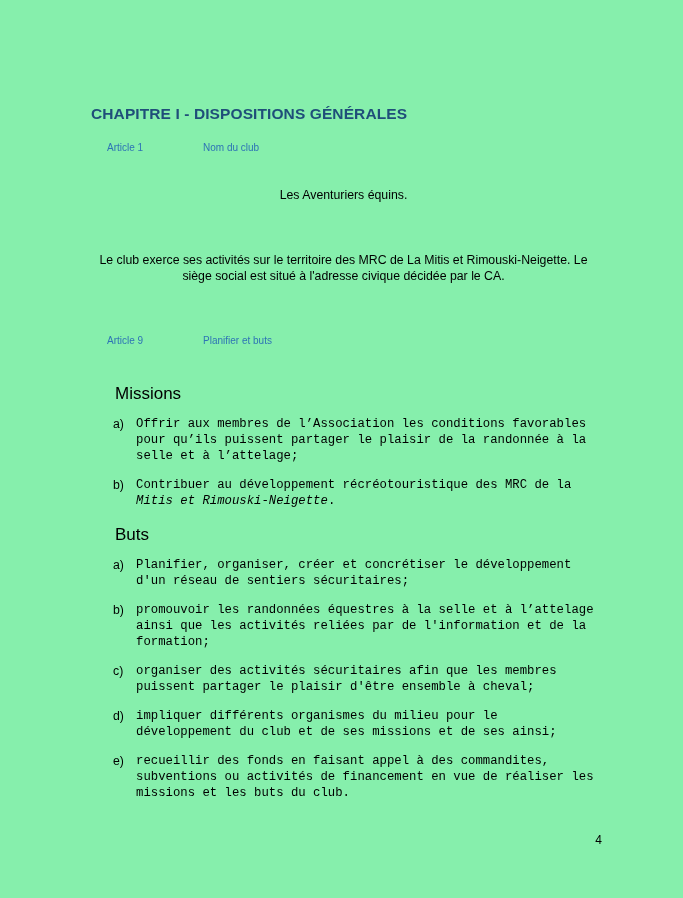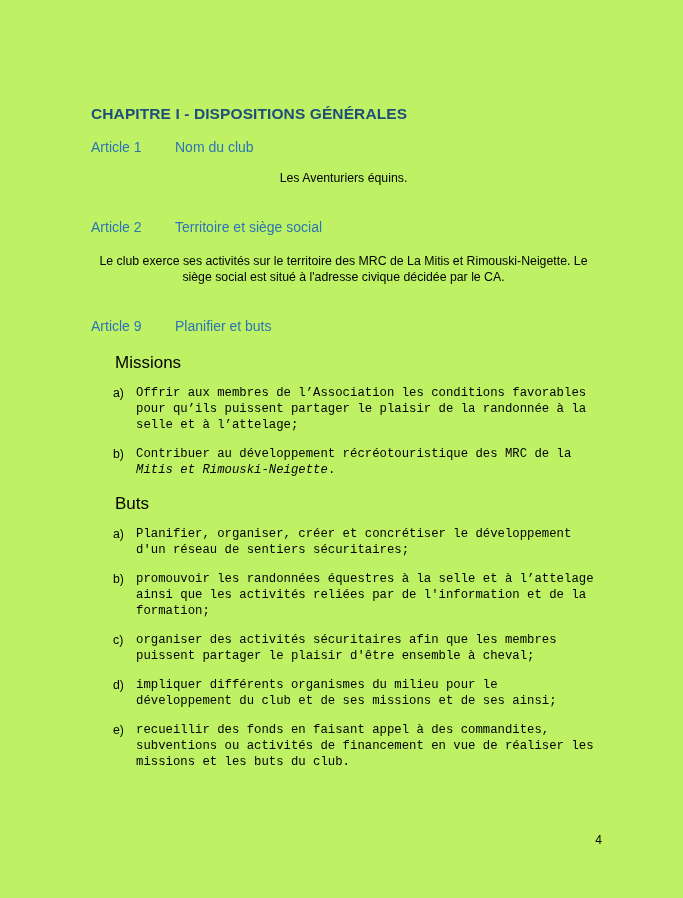--- a/index.html
+++ b/index.html
@@ -8,44 +8,45 @@
     background: #ffffff;
   }
   body {
     font-family: "Liberation Sans", sans-serif;
     color: #000000;
   }
   .page {
     position: relative;
     width: 683px;
     height: 898px;
-    background: #bef264;
+    background: #86efac;
     overflow: hidden;
     box-sizing: border-box;
   }
   .content {
     position: absolute;
     left: 91px;
     top: 104px;
     width: 505px;
   }
   .chapter-title {
     color: #1f4e79;
     font-weight: bold;
     font-size: 15.5px;
     line-height: 19px;
     margin: 0 0 15px 0;
     letter-spacing: 0.1px;
   }
   .article-heading {
     color: #2e74b5;
-    font-size: 14px;
+    font-size: 10px;
     line-height: 18px;
-    margin: 0;
+    margin: 16px;
     display: flex;
+    gap: 12px;
   }
   .article-heading .art-label {
     display: inline-block;
     width: 84px;
     flex: 0 0 84px;
   }
   .article-heading .art-title {
     display: inline-block;
   }
   .gap-a1-body { height: 14px; }
@@ -121,24 +122,20 @@
       <span class="art-label">Article 1</span>
       <span class="art-title">Nom du club</span>
     </div>
 
     <div class="gap-a1-body"></div>
 
     <p class="body-text">Les Aventuriers équins.</p>
 
     <div class="gap-after-body-1"></div>
 
-    <div class="article-heading">
-      <span class="art-label">Article 2</span>
-      <span class="art-title">Territoire et siège social</span>
-    </div>
 
     <div class="gap-after-a2"></div>
 
     <p class="body-text">Le club exerce ses activités sur le territoire des MRC de La Mitis et Rimouski-Neigette. Le siège social est situé à l'adresse civique  décidée par le CA.</p>
 
     <div class="gap-after-body-2"></div>
 
     <div class="article-heading">
       <span class="art-label">Article 9</span>
       <span class="art-title">Planifier et buts</span>

